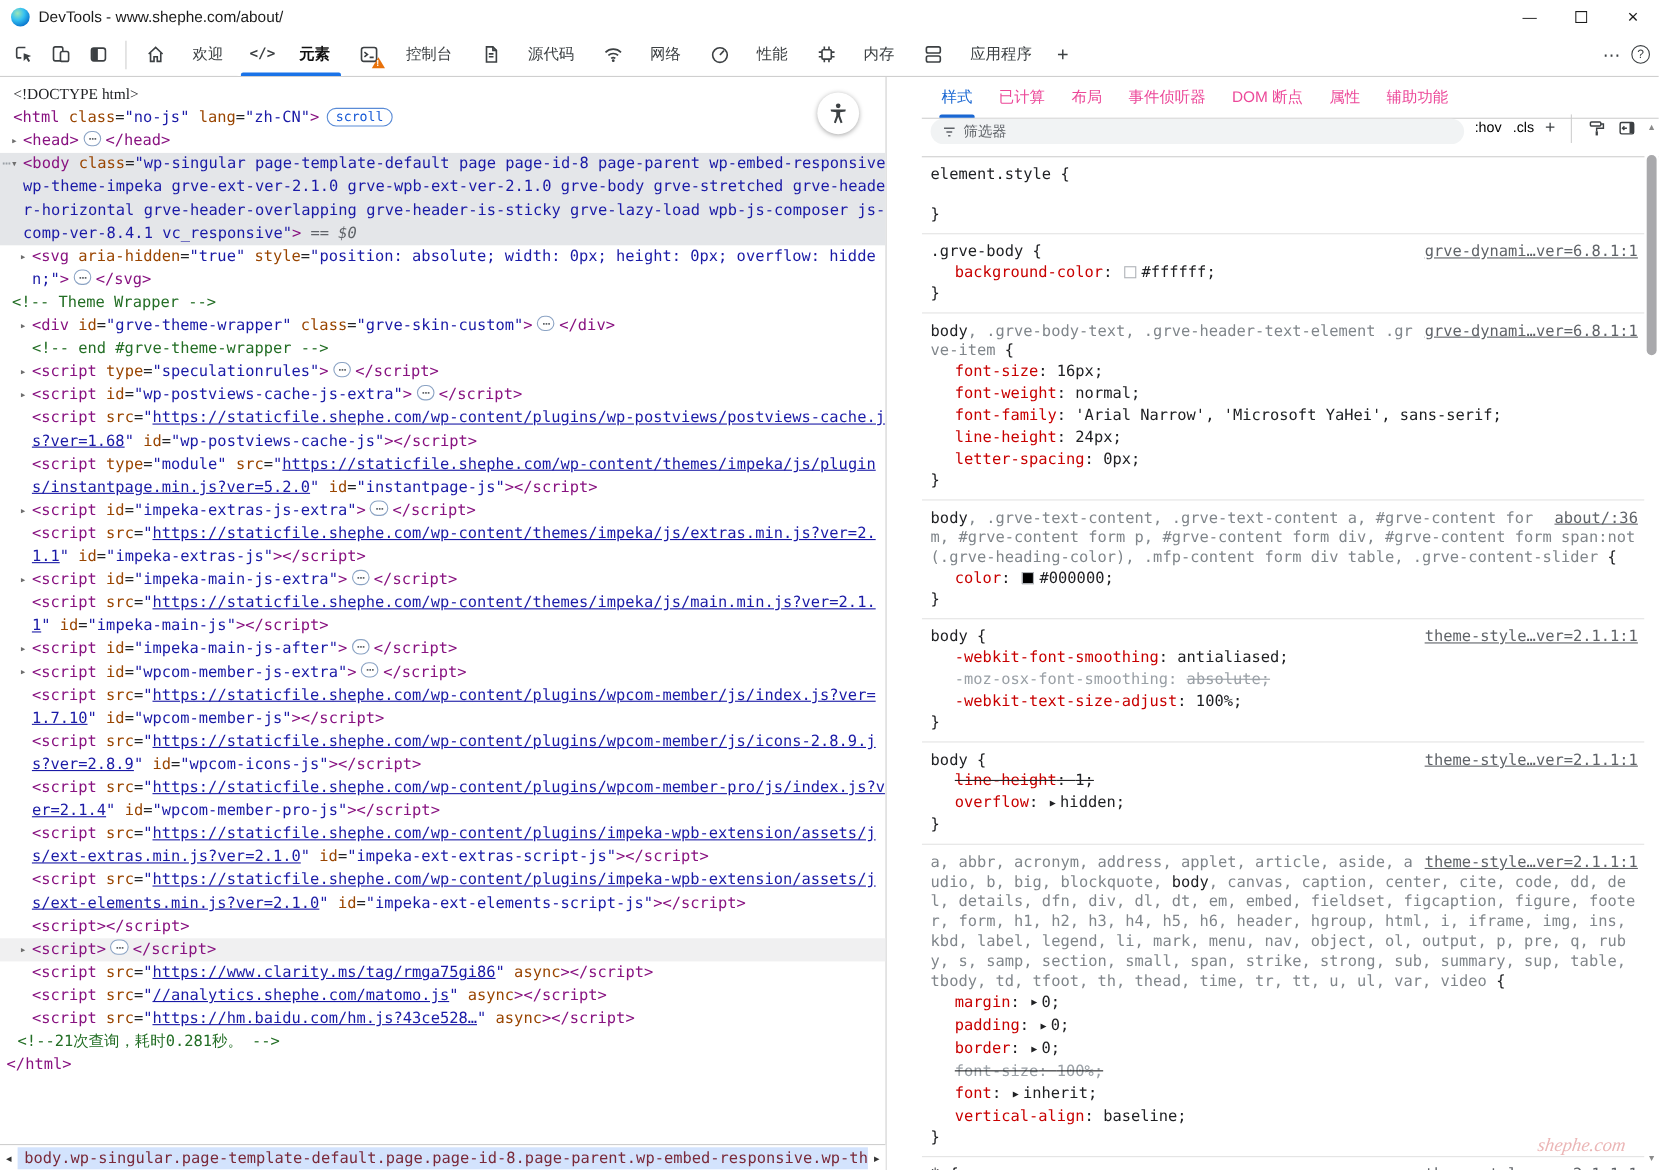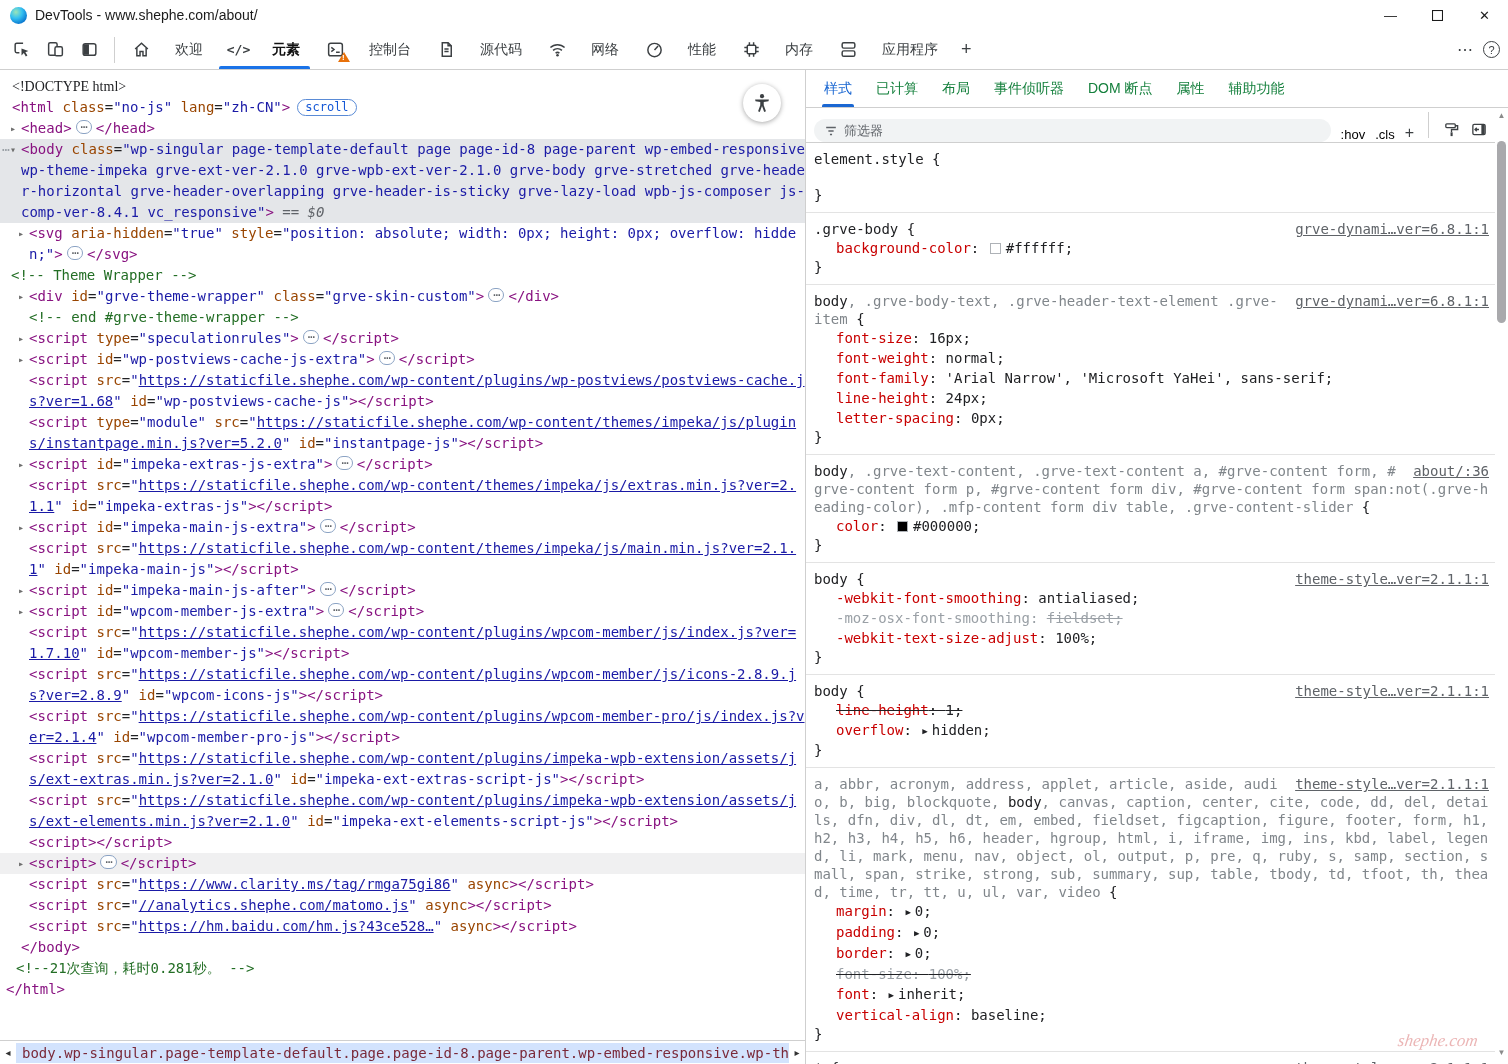--- a/index.html
+++ b/index.html
@@ -34,21 +34,21 @@
   .warnbadge::after { content:"!"; position:absolute; left:-2px; top:1px; font-size:8px; color:#fff; font-weight:bold; }
   .toolbar-right { margin-left:auto; display:flex; align-items:center; padding-right:8px; gap:10px; }
   .icon-text { font-size:16px; color:#3c4043; }
   .help-circle { width:17px; height:17px; border:1.4px solid #3c4043; border-radius:50%; display:flex; align-items:center;
                  justify-content:center; font-size:11px; color:#3c4043; }
   .plus-btn { font-size:18px; color:#3c4043; padding:0 10px; display:flex; align-items:center; }
 
   
   .main { flex:1; display:flex; min-height:0; }
   .left-panel { width:806px; flex:0 0 auto; border-right:1px solid #cfcfcf; display:flex; flex-direction:column; min-height:0; position:relative; }
-  .right-panel { flex:1; display:flex; flex-direction:column; min-height:0; position:relative; }
+  .right-panel { flex:1; display:flex; flex-direction:column; min-height:0; position:relative;margin-left:32px; }
 
   
   .domtree { flex:1; overflow:hidden; padding-top:6px; position:relative;
              font-family:"DejaVu Sans Mono", monospace; font-size:14px; line-height:21px; }
   .dom-line { position:relative; word-break:break-all; white-space:pre-wrap; min-height:21px; }
   .dom-line.selected { background:#e4e6e9; }
   .dom-line.hovered { background:#f0f0f1; }
   .arrowm { position:absolute; top:0; font-size:10px; color:#6e6e6e; width:12px; text-align:center; }
   .gutterdots { position:absolute; left:2px; top:0; color:#9aa0a6; font-size:13px; letter-spacing:-1px; }
   .sg-t { color:#881280; }
@@ -66,25 +66,25 @@
                 background:#fff; box-shadow:0 1px 5px rgba(0,0,0,.35); display:flex; align-items:center; justify-content:center; }
 
   
   .crumbbar { height:24px; border-top:1px solid #cfcfcf; display:flex; align-items:center; flex:0 0 auto; background:#fff;
               font-family:"DejaVu Sans Mono", monospace; font-size:14px; }
   .crumb-arrow { width:16px; text-align:center; font-size:10px; color:#333; flex:0 0 auto; font-family:"Liberation Sans",sans-serif; }
   .crumb { flex:1; min-width:0; background:#d3e3fd; color:#7a2939; padding:1px 6px; white-space:nowrap; overflow:hidden; height:20px; line-height:18px; }
 
   
   .rtabs { height:38px; display:flex; align-items:stretch; border-bottom:1px solid #cfcfcf; padding-left:6px; flex:0 0 auto; }
-  .rtab { display:flex; align-items:center; padding:0 12px; font-size:14px; color:#15803d; position:relative; }
+  .rtab { display:flex; align-items:center; padding:0 12px; font-size:14px; color:#ec4899; position:relative; }
   .rtab.active { color:#1a67d2; }
   .rtab.active::after { content:""; position:absolute; left:10px; right:10px; bottom:0; height:3px; background:#1a67d2; border-radius:2px 2px 0 0; }
 
-  .filterrow { height:35px; display:flex; align-items:flex-end; border-bottom:1px solid #cfcfcf; padding:0 20px 0 8px; gap:10px; flex:0 0 auto; }
+  .filterrow { height:35px; display:flex; align-items:flex-start; border-bottom:1px solid #cfcfcf; padding:0 20px 16px 8px; gap:10px; flex:0 0 auto; }
   .filterpill { flex:1; height:23px; background:#f1f3f4; border-radius:12px; display:flex; align-items:center; padding:0 10px; gap:6px; }
   .filterpill .ph { font-size:13px; color:#5f6368; }
   .mini-label { font-family:Liberation Sans, sans-serif; font-size:13px; color:#000000; }
   .plus-mini { font-size:16px; color:#3c4043; position:relative; }
 
   .rules { flex:1; overflow:hidden; position:relative; font-family:"DejaVu Sans Mono", monospace; font-size:14px; line-height:18px; padding-right:13px; }
   .rule { border-bottom:1px solid #e3e3e3; padding:7px 6px 8px 8px; position:relative; }
   .src-link { float:right; color:#5f6368; text-decoration:underline; margin-left:10px; font-size:14px; }
   .selline { word-break:break-all; white-space:pre-wrap; }
   .sel-m { color:#202124; }
@@ -253,21 +253,20 @@
           <div class="dom-line" style="padding-left: 29px;"><span class="sg-t">&lt;script</span><span class="sg-k"> </span><span class="sg-a">src</span><span class="sg-k">=</span><span class="sg-v">"</span><span class="sg-l">https://staticfile.shephe.com/wp-content/plugins/wpcom-member/js/index.js?ver=1.7.10</span><span class="sg-v">"</span><span class="sg-k"> </span><span class="sg-a">id</span><span class="sg-k">=</span><span class="sg-v">"wpcom-member-js"</span><span class="sg-t">&gt;&lt;/script&gt;</span></div>
           <div class="dom-line" style="padding-left: 29px;"><span class="sg-t">&lt;script</span><span class="sg-k"> </span><span class="sg-a">src</span><span class="sg-k">=</span><span class="sg-v">"</span><span class="sg-l">https://staticfile.shephe.com/wp-content/plugins/wpcom-member/js/icons-2.8.9.js?ver=2.8.9</span><span class="sg-v">"</span><span class="sg-k"> </span><span class="sg-a">id</span><span class="sg-k">=</span><span class="sg-v">"wpcom-icons-js"</span><span class="sg-t">&gt;&lt;/script&gt;</span></div>
           <div class="dom-line" style="padding-left: 29px;"><span class="sg-t">&lt;script</span><span class="sg-k"> </span><span class="sg-a">src</span><span class="sg-k">=</span><span class="sg-v">"</span><span class="sg-l">https://staticfile.shephe.com/wp-content/plugins/wpcom-member-pro/js/index.js?ver=2.1.4</span><span class="sg-v">"</span><span class="sg-k"> </span><span class="sg-a">id</span><span class="sg-k">=</span><span class="sg-v">"wpcom-member-pro-js"</span><span class="sg-t">&gt;&lt;/script&gt;</span></div>
           <div class="dom-line" style="padding-left: 29px;"><span class="sg-t">&lt;script</span><span class="sg-k"> </span><span class="sg-a">src</span><span class="sg-k">=</span><span class="sg-v">"</span><span class="sg-l">https://staticfile.shephe.com/wp-content/plugins/impeka-wpb-extension/assets/js/ext-extras.min.js?ver=2.1.0</span><span class="sg-v">"</span><span class="sg-k"> </span><span class="sg-a">id</span><span class="sg-k">=</span><span class="sg-v">"impeka-ext-extras-script-js"</span><span class="sg-t">&gt;&lt;/script&gt;</span></div>
           <div class="dom-line" style="padding-left: 29px;"><span class="sg-t">&lt;script</span><span class="sg-k"> </span><span class="sg-a">src</span><span class="sg-k">=</span><span class="sg-v">"</span><span class="sg-l">https://staticfile.shephe.com/wp-content/plugins/impeka-wpb-extension/assets/js/ext-elements.min.js?ver=2.1.0</span><span class="sg-v">"</span><span class="sg-k"> </span><span class="sg-a">id</span><span class="sg-k">=</span><span class="sg-v">"impeka-ext-elements-script-js"</span><span class="sg-t">&gt;&lt;/script&gt;</span></div>
           <div class="dom-line" style="padding-left: 29px;"><span class="sg-t">&lt;script&gt;&lt;/script&gt;</span></div>
           <div class="dom-line hovered" style="padding-left: 29px;"><span class="arrowm" style="left: 15px;">▸</span><span class="sg-t">&lt;script&gt;</span><span class="ellpill">⋯</span><span class="sg-t">&lt;/script&gt;</span></div>
           <div class="dom-line" style="padding-left: 29px;"><span class="sg-t">&lt;script</span><span class="sg-k"> </span><span class="sg-a">src</span><span class="sg-k">=</span><span class="sg-v">"</span><span class="sg-l">https://www.clarity.ms/tag/rmga75gi86</span><span class="sg-v">"</span><span class="sg-k"> </span><span class="sg-a">async</span><span class="sg-t">&gt;&lt;/script&gt;</span></div>
           <div class="dom-line" style="padding-left: 29px;"><span class="sg-t">&lt;script</span><span class="sg-k"> </span><span class="sg-a">src</span><span class="sg-k">=</span><span class="sg-v">"</span><span class="sg-l">//analytics.shephe.com/matomo.js</span><span class="sg-v">"</span><span class="sg-k"> </span><span class="sg-a">async</span><span class="sg-t">&gt;&lt;/script&gt;</span></div>
           <div class="dom-line" style="padding-left: 29px;"><span class="sg-t">&lt;script</span><span class="sg-k"> </span><span class="sg-a">src</span><span class="sg-k">=</span><span class="sg-v">"</span><span class="sg-l">https://hm.baidu.com/hm.js?43ce528…</span><span class="sg-v">"</span><span class="sg-k"> </span><span class="sg-a">async</span><span class="sg-t">&gt;&lt;/script&gt;</span></div>
-          <div class="dom-line" style="padding-left: 21px;"><span class="sg-t">&lt;/body&gt;</span></div>
           <div class="dom-line" style="padding-left: 16px;"><span class="sg-c">&lt;!--21次查询，耗时0.281秒。 --&gt;</span></div>
           <div class="dom-line" style="padding-left: 6px;"><span class="sg-t">&lt;/html&gt;</span></div>
         </div>
       <div class="a11y-float">
         <svg viewBox="0 0 24 24" width="22" height="22">
           <circle cx="12" cy="4.6" r="2.3" fill="#3c4043"></circle>
           <path d="M4.5 8.2h15l-.4 1.9-5.2.9v3.4l2.4 6.6-1.9.8-2.4-6.4-2.4 6.4-1.9-.8 2.4-6.6v-3.4l-5.2-.9z" fill="#3c4043"></path>
         </svg>
       </div>
       <div class="crumbbar">
@@ -338,21 +337,21 @@
           <div class="rule">
             <span class="src-link">about/:36</span>
             <div class="selline"><span class="sel-m">body</span><span class="sel-u">, .grve-text-content, .grve-text-content a, #grve-content form, #grve-content form p, #grve-content form div, #grve-content form span:not(.grve-heading-color), .mfp-content form div table, .grve-content-slider</span><span class="sel-m"> {</span></div>
             <div class="decl"><span class="decl-name">color</span><span class="dk decl-val">: </span><span class="swatch" style="background: rgb(0, 0, 0);"></span><span class="decl-val">#000000;</span></div>
             <div class="closebrace">}</div>
           </div>
           <div class="rule">
             <span class="src-link">theme-style…ver=2.1.1:1</span>
             <div class="selline"><span class="sel-m">body</span><span class="sel-m"> {</span></div>
             <div class="decl"><span class="decl-name">-webkit-font-smoothing</span><span class="dk decl-val">: </span><span class="decl-val">antialiased;</span></div>
-            <div class="decl dim"><span class="decl-name">-moz-osx-font-smoothing</span><span class="dk decl-val">: </span><span class="decl-val struckv">fieldset;</span></div>
+            <div class="decl dim"><span class="decl-name">-moz-osx-font-smoothing</span><span class="dk decl-val">: </span><span class="decl-val struckv">absolute;</span></div>
             <div class="decl"><span class="decl-name">-webkit-text-size-adjust</span><span class="dk decl-val">: </span><span class="decl-val">100%;</span></div>
             <div class="closebrace">}</div>
           </div>
           <div class="rule">
             <span class="src-link">theme-style…ver=2.1.1:1</span>
             <div class="selline"><span class="sel-m">body</span><span class="sel-m"> {</span></div>
             <div class="decl struckall"><span class="decl-name">line-height</span><span class="dk decl-val">: </span><span class="decl-val">1;</span></div>
             <div class="decl"><span class="decl-name">overflow</span><span class="dk decl-val">: </span><span class="exparrow">▶</span><span class="decl-val">hidden;</span></div>
             <div class="closebrace">}</div>
           </div>

